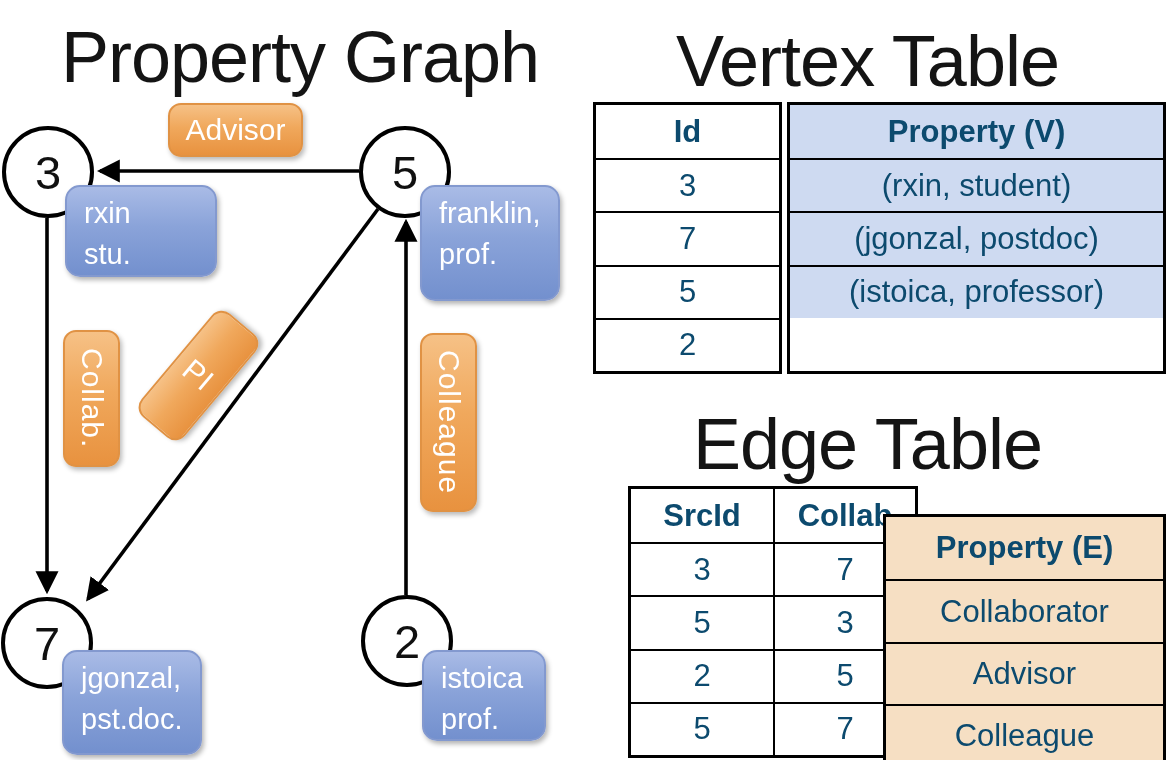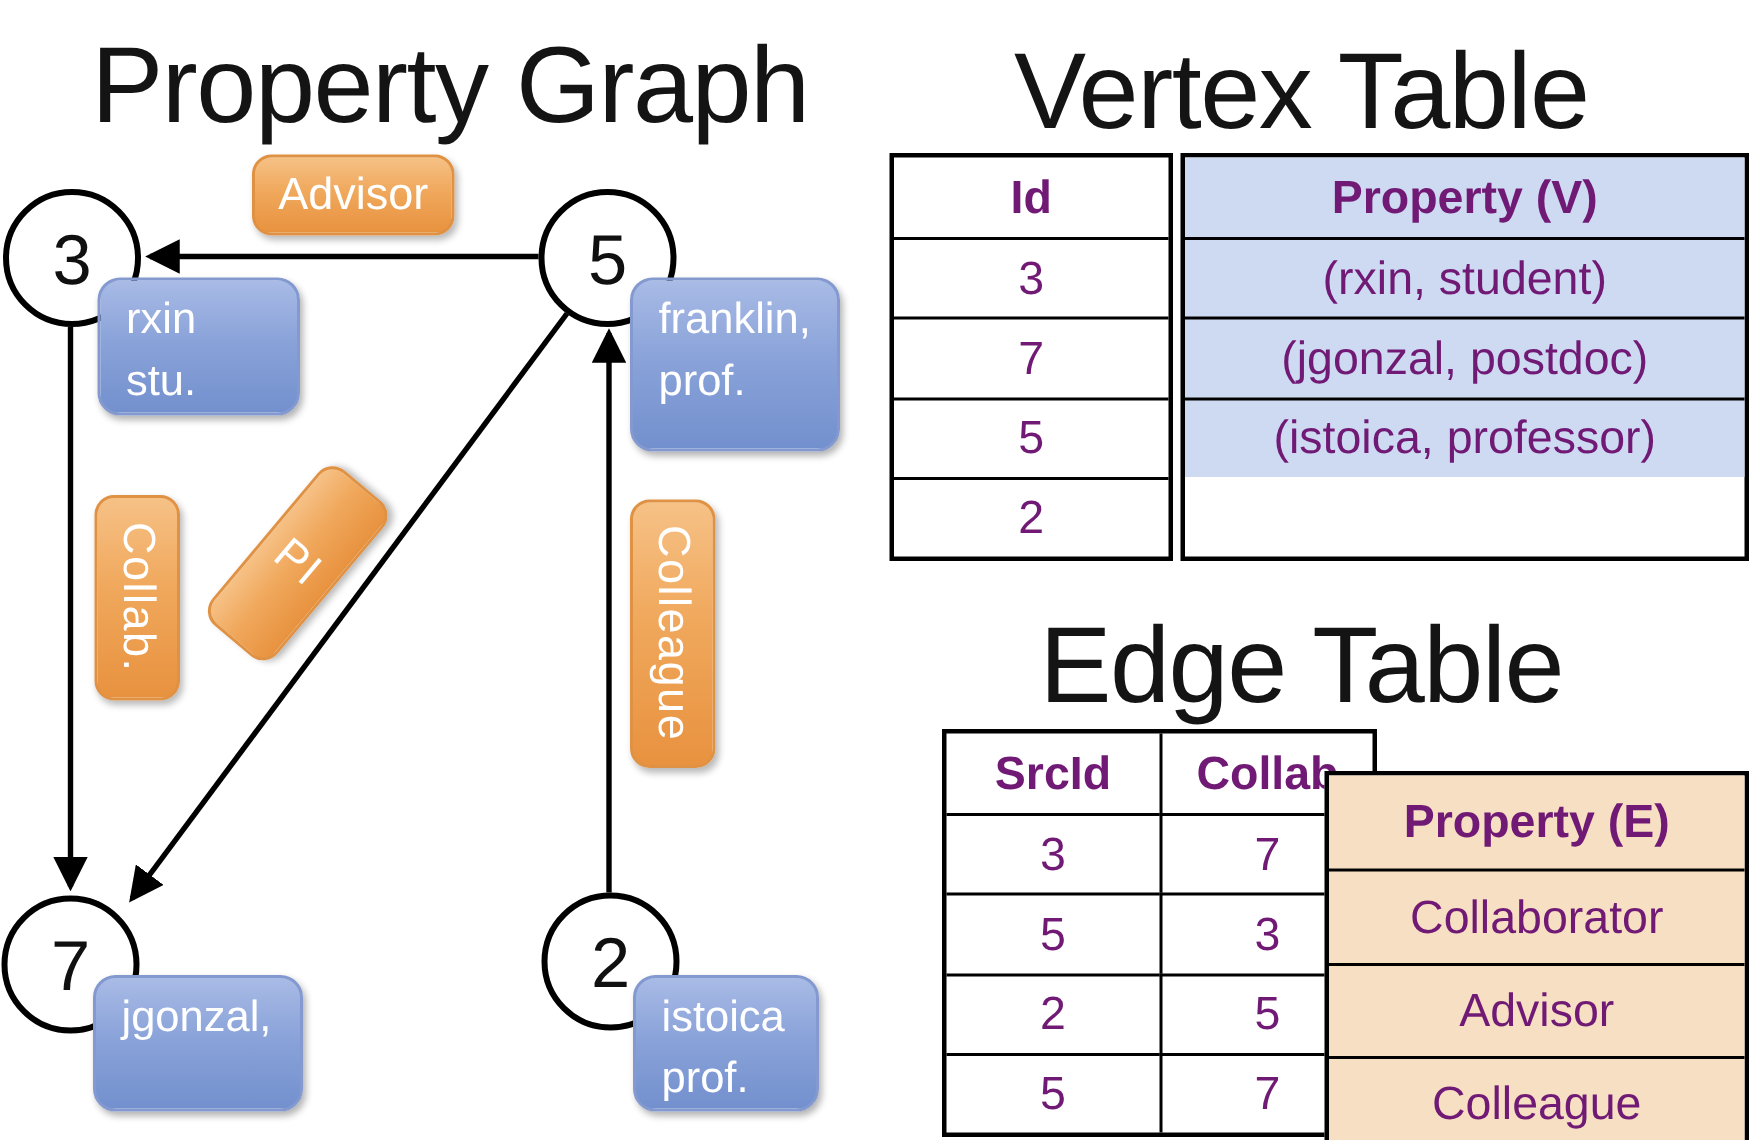--- a/index.html
+++ b/index.html
@@ -27,21 +27,21 @@
           border:2px solid #e09244; box-shadow:2px 3px 5px rgba(0,0,0,.28);
           display:flex; align-items:center; justify-content:center;
           font-size:30px; z-index:2; }
   .vtext { writing-mode:vertical-lr; letter-spacing:1px; }
 
   .edges-svg { position:absolute; left:0; top:0; z-index:1; }
 
   
   .tbl { position:absolute; border:3px solid #000; background:#fff; display:grid; }
   .cell { display:flex; align-items:center; justify-content:center;
-          font-size:31px; color:#701a75; white-space:nowrap;text-align:center; }
+          font-size:31px; color:#0c4a6e; white-space:nowrap;text-align:center; }
   .hdr { font-weight:bold; }
   .bt { border-top:2px solid #000; }
   .bl { border-left:2px solid #000; }
   .vfill { background:#cedaf1; }
   .efill { background:#f6dfc3; }
 </style>
 </head>
 <body>
 
 <div class="stage">
@@ -58,30 +58,31 @@
     <line x1="47" y1="218" x2="47" y2="591" stroke="#000" stroke-width="3.6" marker-end="url(#arr)"></line>
     <line x1="378" y1="209" x2="88" y2="599" stroke="#000" stroke-width="3.6" marker-end="url(#arr)"></line>
     <line x1="406" y1="595" x2="406" y2="222" stroke="#000" stroke-width="3.6" marker-end="url(#arr)"></line>
   </svg>
 
   <div class="node" style="left:2px;   top:126px;">3</div>
   <div class="node" style="left:359px; top:126px;">5</div>
   <div class="node" style="left:1px;   top:597px;">7</div>
   <div class="node" style="left:361px; top:595px;">2</div>
 
-  <div class="pbox" style="left:65px; top:185px; width:135px; height:92px;">
+  <div class="pbox" style="left:65px; top:185px; width:152px; height:92px;">
     <div>rxin</div>
     <div>stu.</div>
   </div>
   <div class="pbox" style="left:420px; top:185px; width:140px; height:116px;">
     <div>franklin,</div>
     <div>prof.</div>
   </div>
-  <div class="pbox" style="left:62px; top:650px; width:140px; height:91px;">
+  <div class="pbox" style="left:62px; top:650px; width:140px; height:105px;">
     <div>jgonzal,</div>
+    <div>pst.doc.</div>
   </div>
   <div class="pbox" style="left:422px; top:650px; width:124px; height:91px;">
     <div>istoica</div>
     <div>prof.</div>
   </div>
 
   <div class="ebox" style="left:168px; top:103px; width:135px; height:54px;">
     <span>Advisor</span>
   </div>
   <div class="ebox" style="left:63px; top:330px; width:57px; height:137px;">

